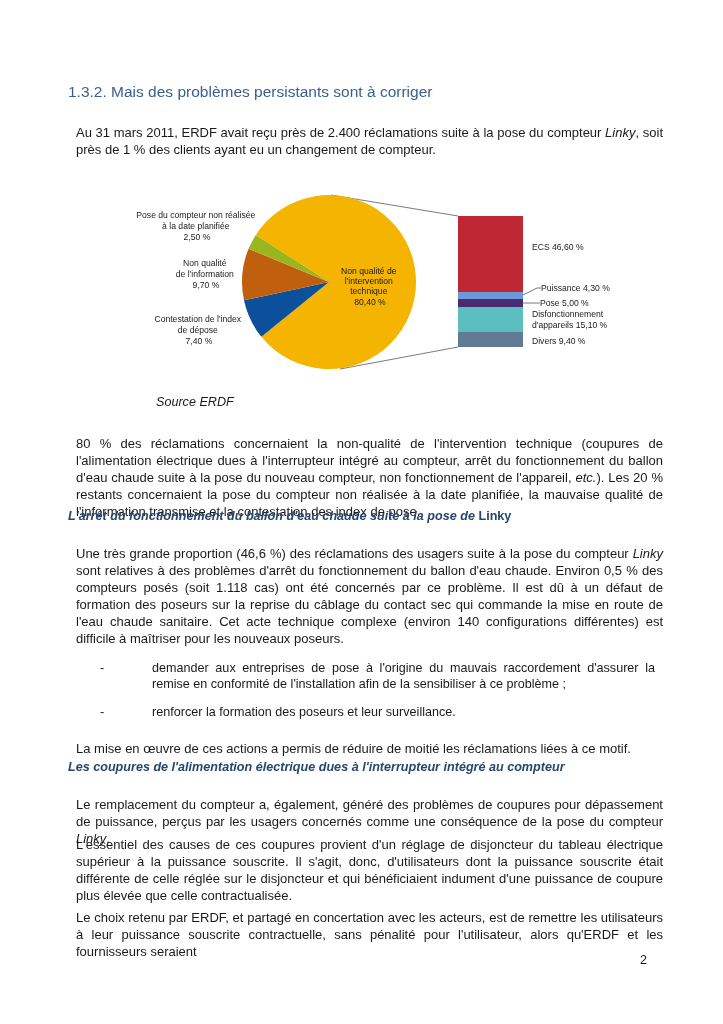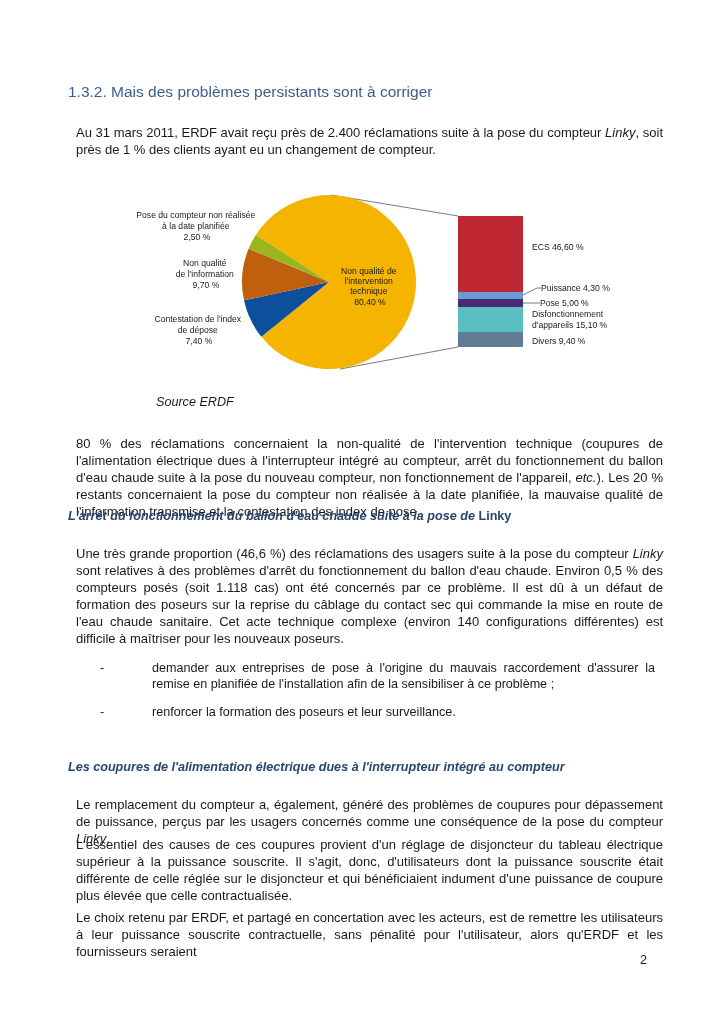--- a/index.html
+++ b/index.html
@@ -87,27 +87,28 @@
 
   <p class="para" style="top:427px;"><span>80 % des réclamations concernaient la non-qualité de l'intervention technique (coupures de l'alimentation électrique dues à l'interrupteur intégré au compteur, arrêt du fonctionnement du ballon d'eau chaude suite à la pose du nouveau compteur, non fonctionnement de l'appareil, </span><i>etc.</i><span>). Les 20 % restants concernaient la pose du compteur non réalisée à la date planifiée, la mauvaise qualité de l'information transmise et la contestation des index de pose.</span></p>
 
   <p class="subhead" style="top:509px;"><span>L'arrêt du fonctionnement du ballon d'eau chaude suite à la pose de </span><span class="plain">Linky</span></p>
 
   <p class="para" style="top:537px;"><span>Une très grande proportion (46,6 %) des réclamations des usagers suite à la pose du compteur </span><i>Linky</i><span> sont relatives à des problèmes d'arrêt du fonctionnement du ballon d'eau chaude. Environ 0,5 % des compteurs posés (soit 1.118 cas) ont été concernés par ce problème. Il est dû à un défaut de formation des poseurs sur la reprise du câblage du contact sec qui commande la mise en route de l'eau chaude sanitaire. Cet acte technique complexe (environ 140 configurations différentes) est difficile à maîtriser pour les nouveaux poseurs.</span></p>
 
 
   <div class="bullet" style="top:660px;">
     <span class="dash">-</span>
-    <span class="btext">demander aux entreprises de pose à l'origine du mauvais raccordement d'assurer la remise en planifiée de l'installation afin de la sensibiliser à ce problème ;</span>
+    <span class="btext">demander aux entreprises de pose à l'origine du mauvais raccordement d'assurer la remise en conformité de l'installation afin de la sensibiliser à ce problème ;</span>
   </div>
   <div class="bullet" style="top:704px;">
     <span class="dash">-</span>
     <span class="btext">renforcer la formation des poseurs et leur surveillance.</span>
   </div>
 
+  <p class="para" style="top:732px;">La mise en œuvre de ces actions a permis de réduire de moitié les réclamations liées à ce motif.</p>
 
   <p class="subhead" style="top:760px;">Les coupures de l'alimentation électrique dues à l'interrupteur intégré au compteur</p>
 
   <p class="para" style="top:788px;"><span>Le remplacement du compteur a, également, généré des problèmes de coupures pour dépassement de puissance, perçus par les usagers concernés comme une conséquence de la pose du compteur </span><i>Linky</i><span>.</span></p>
 
   <p class="para" style="top:901px;">Le choix retenu par ERDF, et partagé en concertation avec les acteurs, est de remettre les utilisateurs à leur puissance souscrite contractuelle, sans pénalité pour l'utilisateur, alors qu'ERDF et les fournisseurs seraient</p>
 
   <p class="para" style="top:828px;">L'essentiel des causes de ces coupures provient d'un réglage de disjoncteur du tableau électrique supérieur à la puissance souscrite. Il s'agit, donc, d'utilisateurs dont la puissance souscrite était différente de celle réglée sur le disjoncteur et qui bénéficiaient indument d'une puissance de coupure plus élevée que celle contractualisée.</p>
 
   <div class="page-num">2</div>

